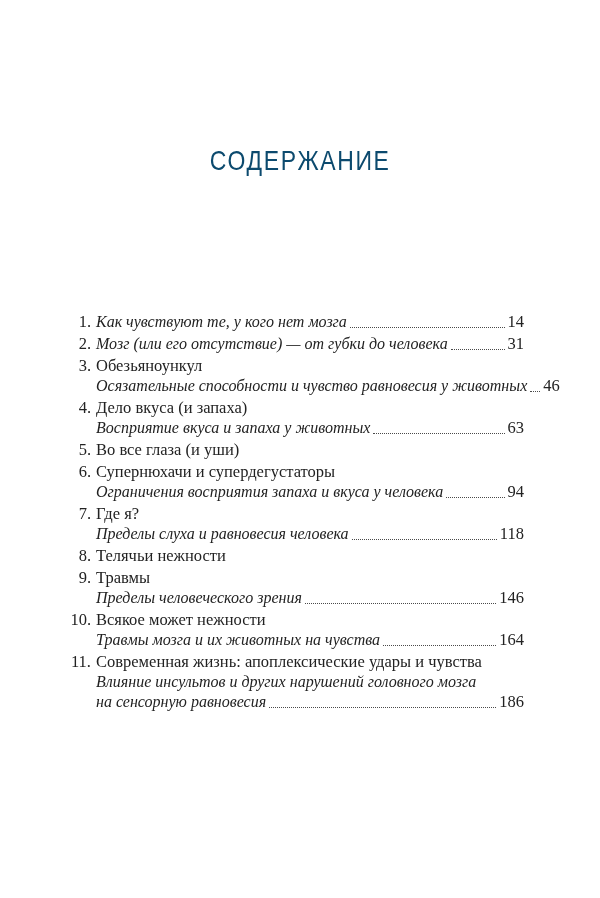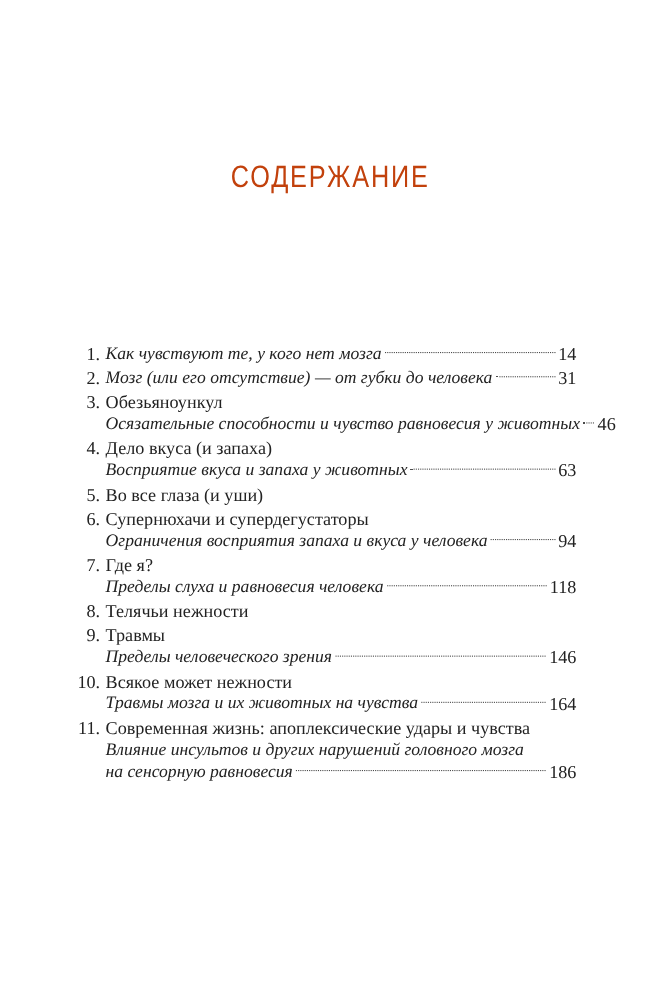--- a/index.html
+++ b/index.html
@@ -19,21 +19,21 @@
     height: 898px;
     background: #ffffff;
     box-sizing: border-box;
   }
   .page-title {
     text-align: center;
     padding-top: 147px;
     font-family: "Liberation Sans", sans-serif;
     font-size: 28px;
     font-weight: 400;
-    color: #c2410c;
+    color: #0c4a6e;
     line-height: 1;
   }
   .page-title-inner {
     display: inline-block;
     transform: scaleX(0.82);
     transform-origin: center;
     letter-spacing: 2px;
     white-space: nowrap;
   }
   .toc {
@@ -61,21 +61,21 @@
     box-sizing: border-box;
     white-space: nowrap;
   }
   .entry-title {
     grid-column: 2;
     white-space: nowrap;
   }
   .subtitle-row {
     grid-column: 2;
     display: flex;
-    align-items: center;
+    align-items: flex-end;
     white-space: nowrap;
   }
   .subtitle {
     font-style: italic;
     font-size: 16px;
     flex: 0 0 auto;
   }
   .leader {
     flex: 1 1 auto;
     min-width: 10px;

